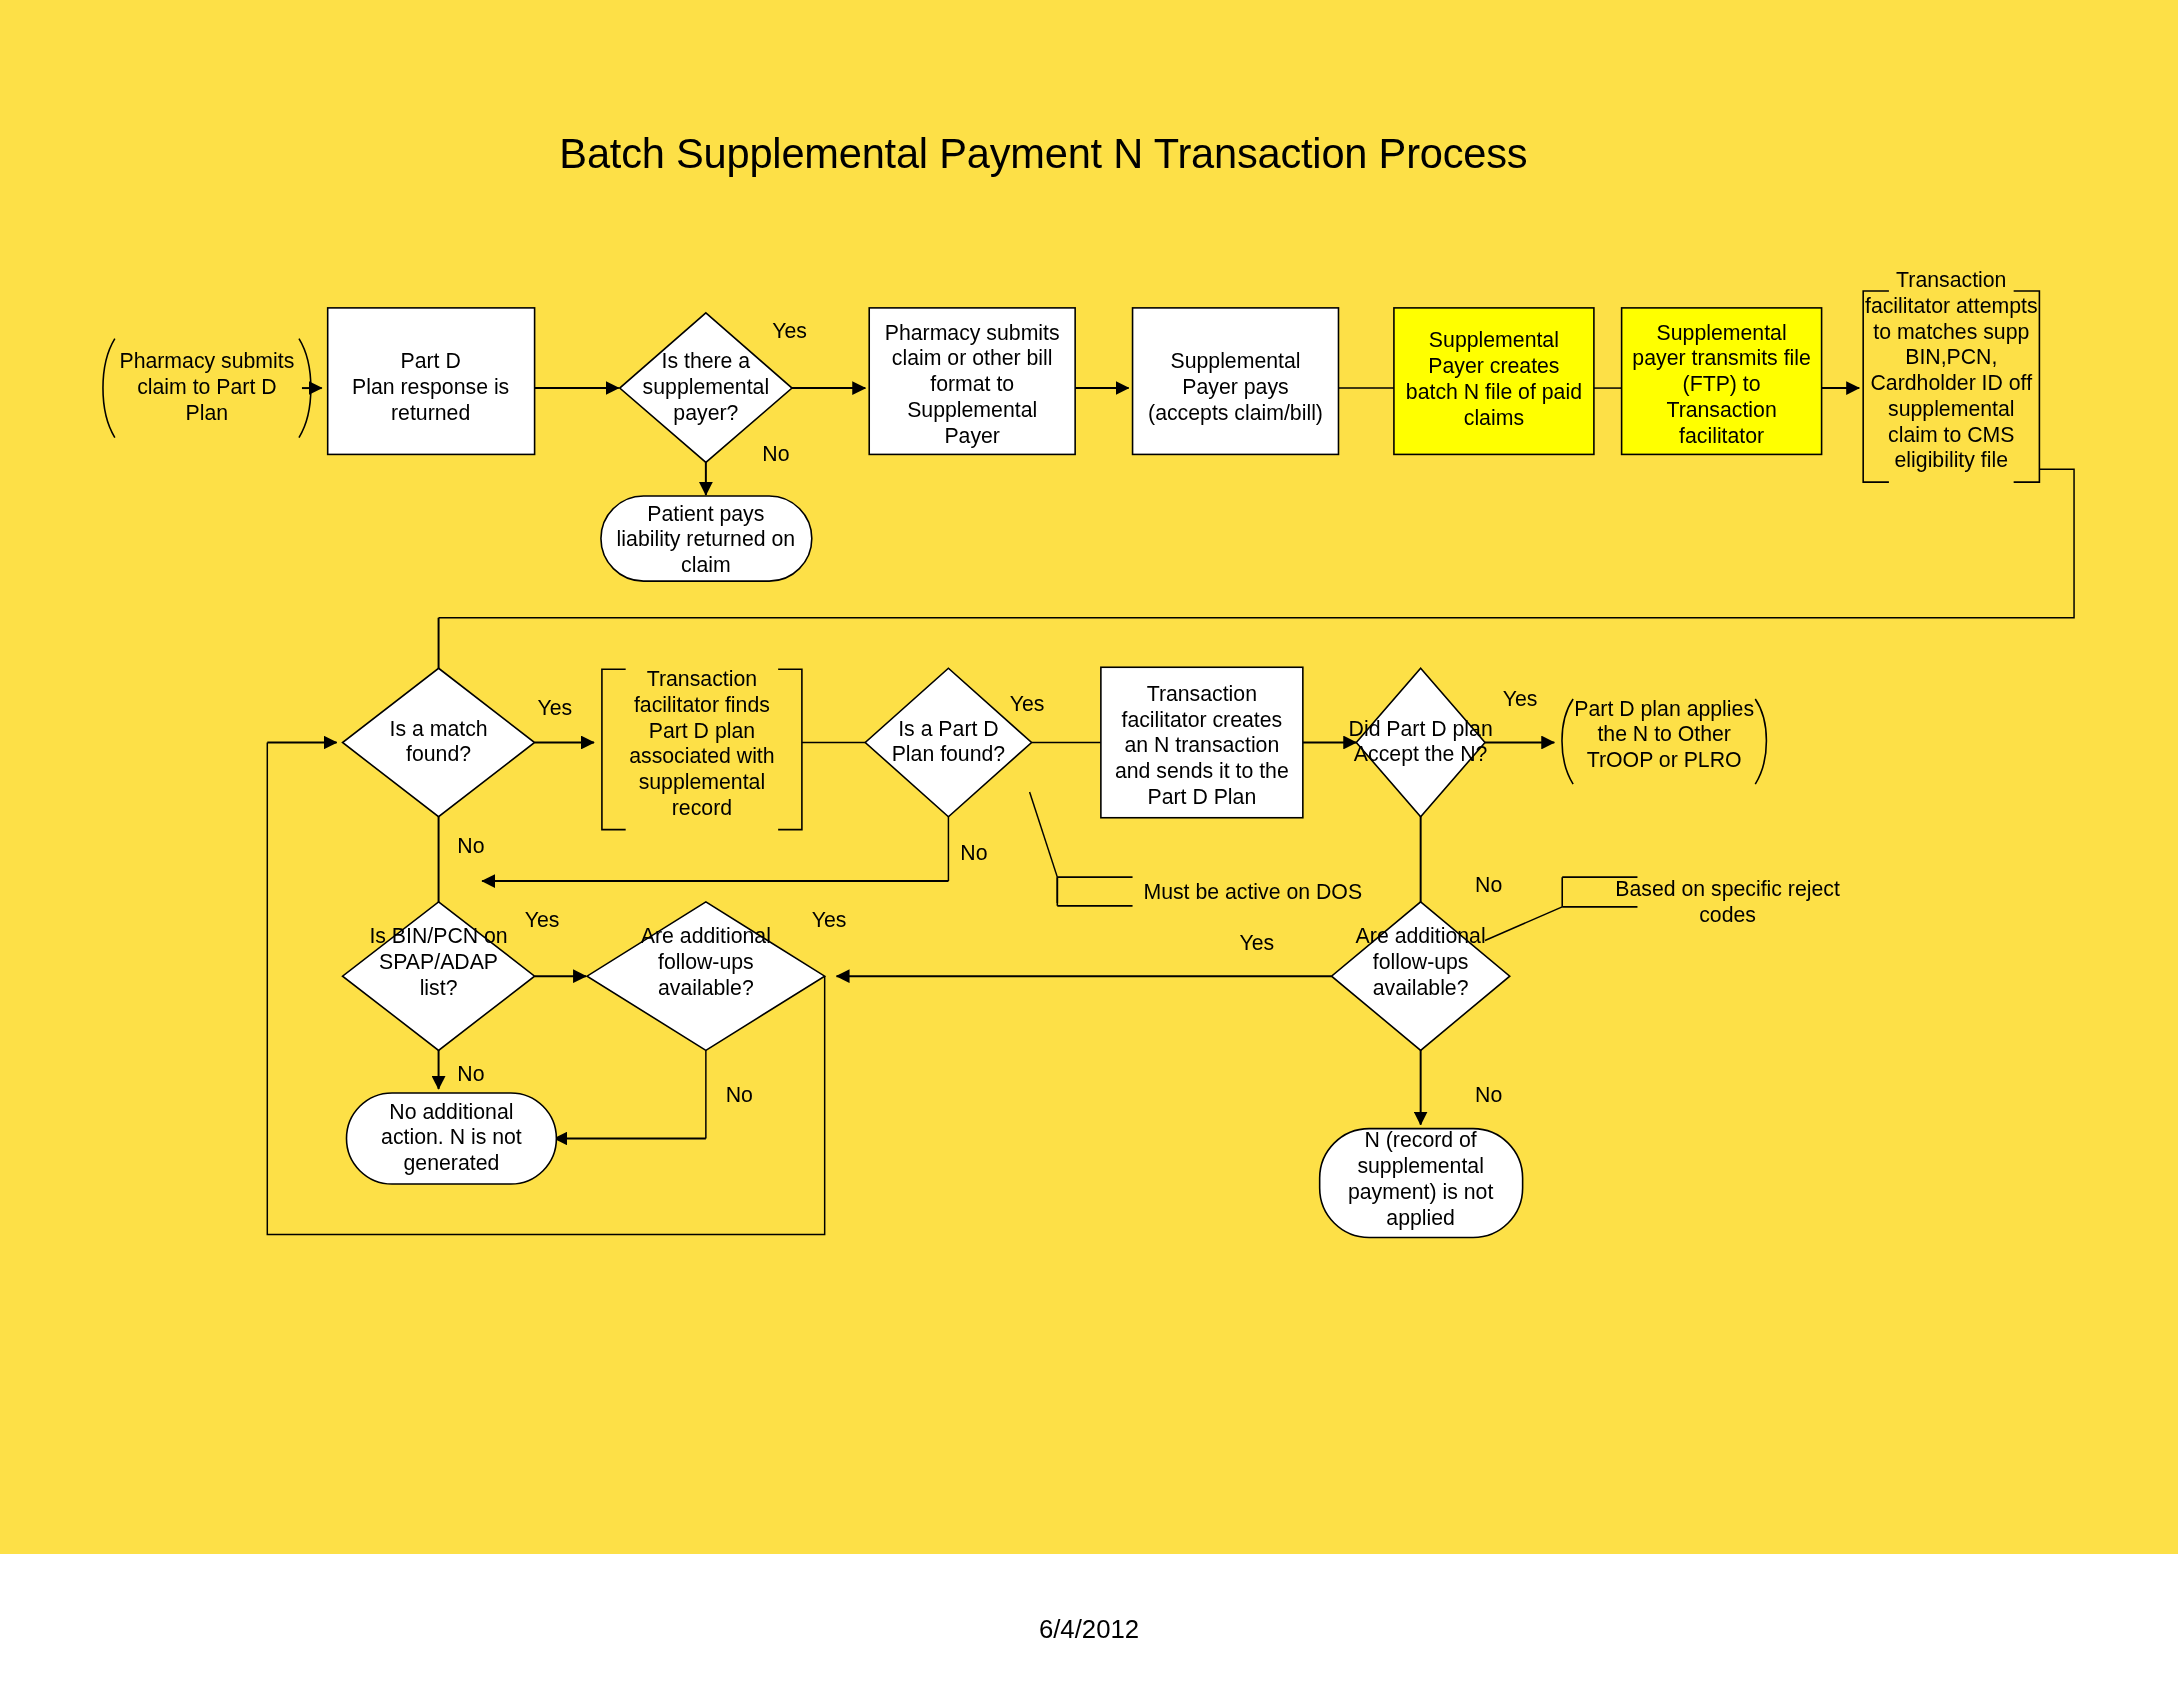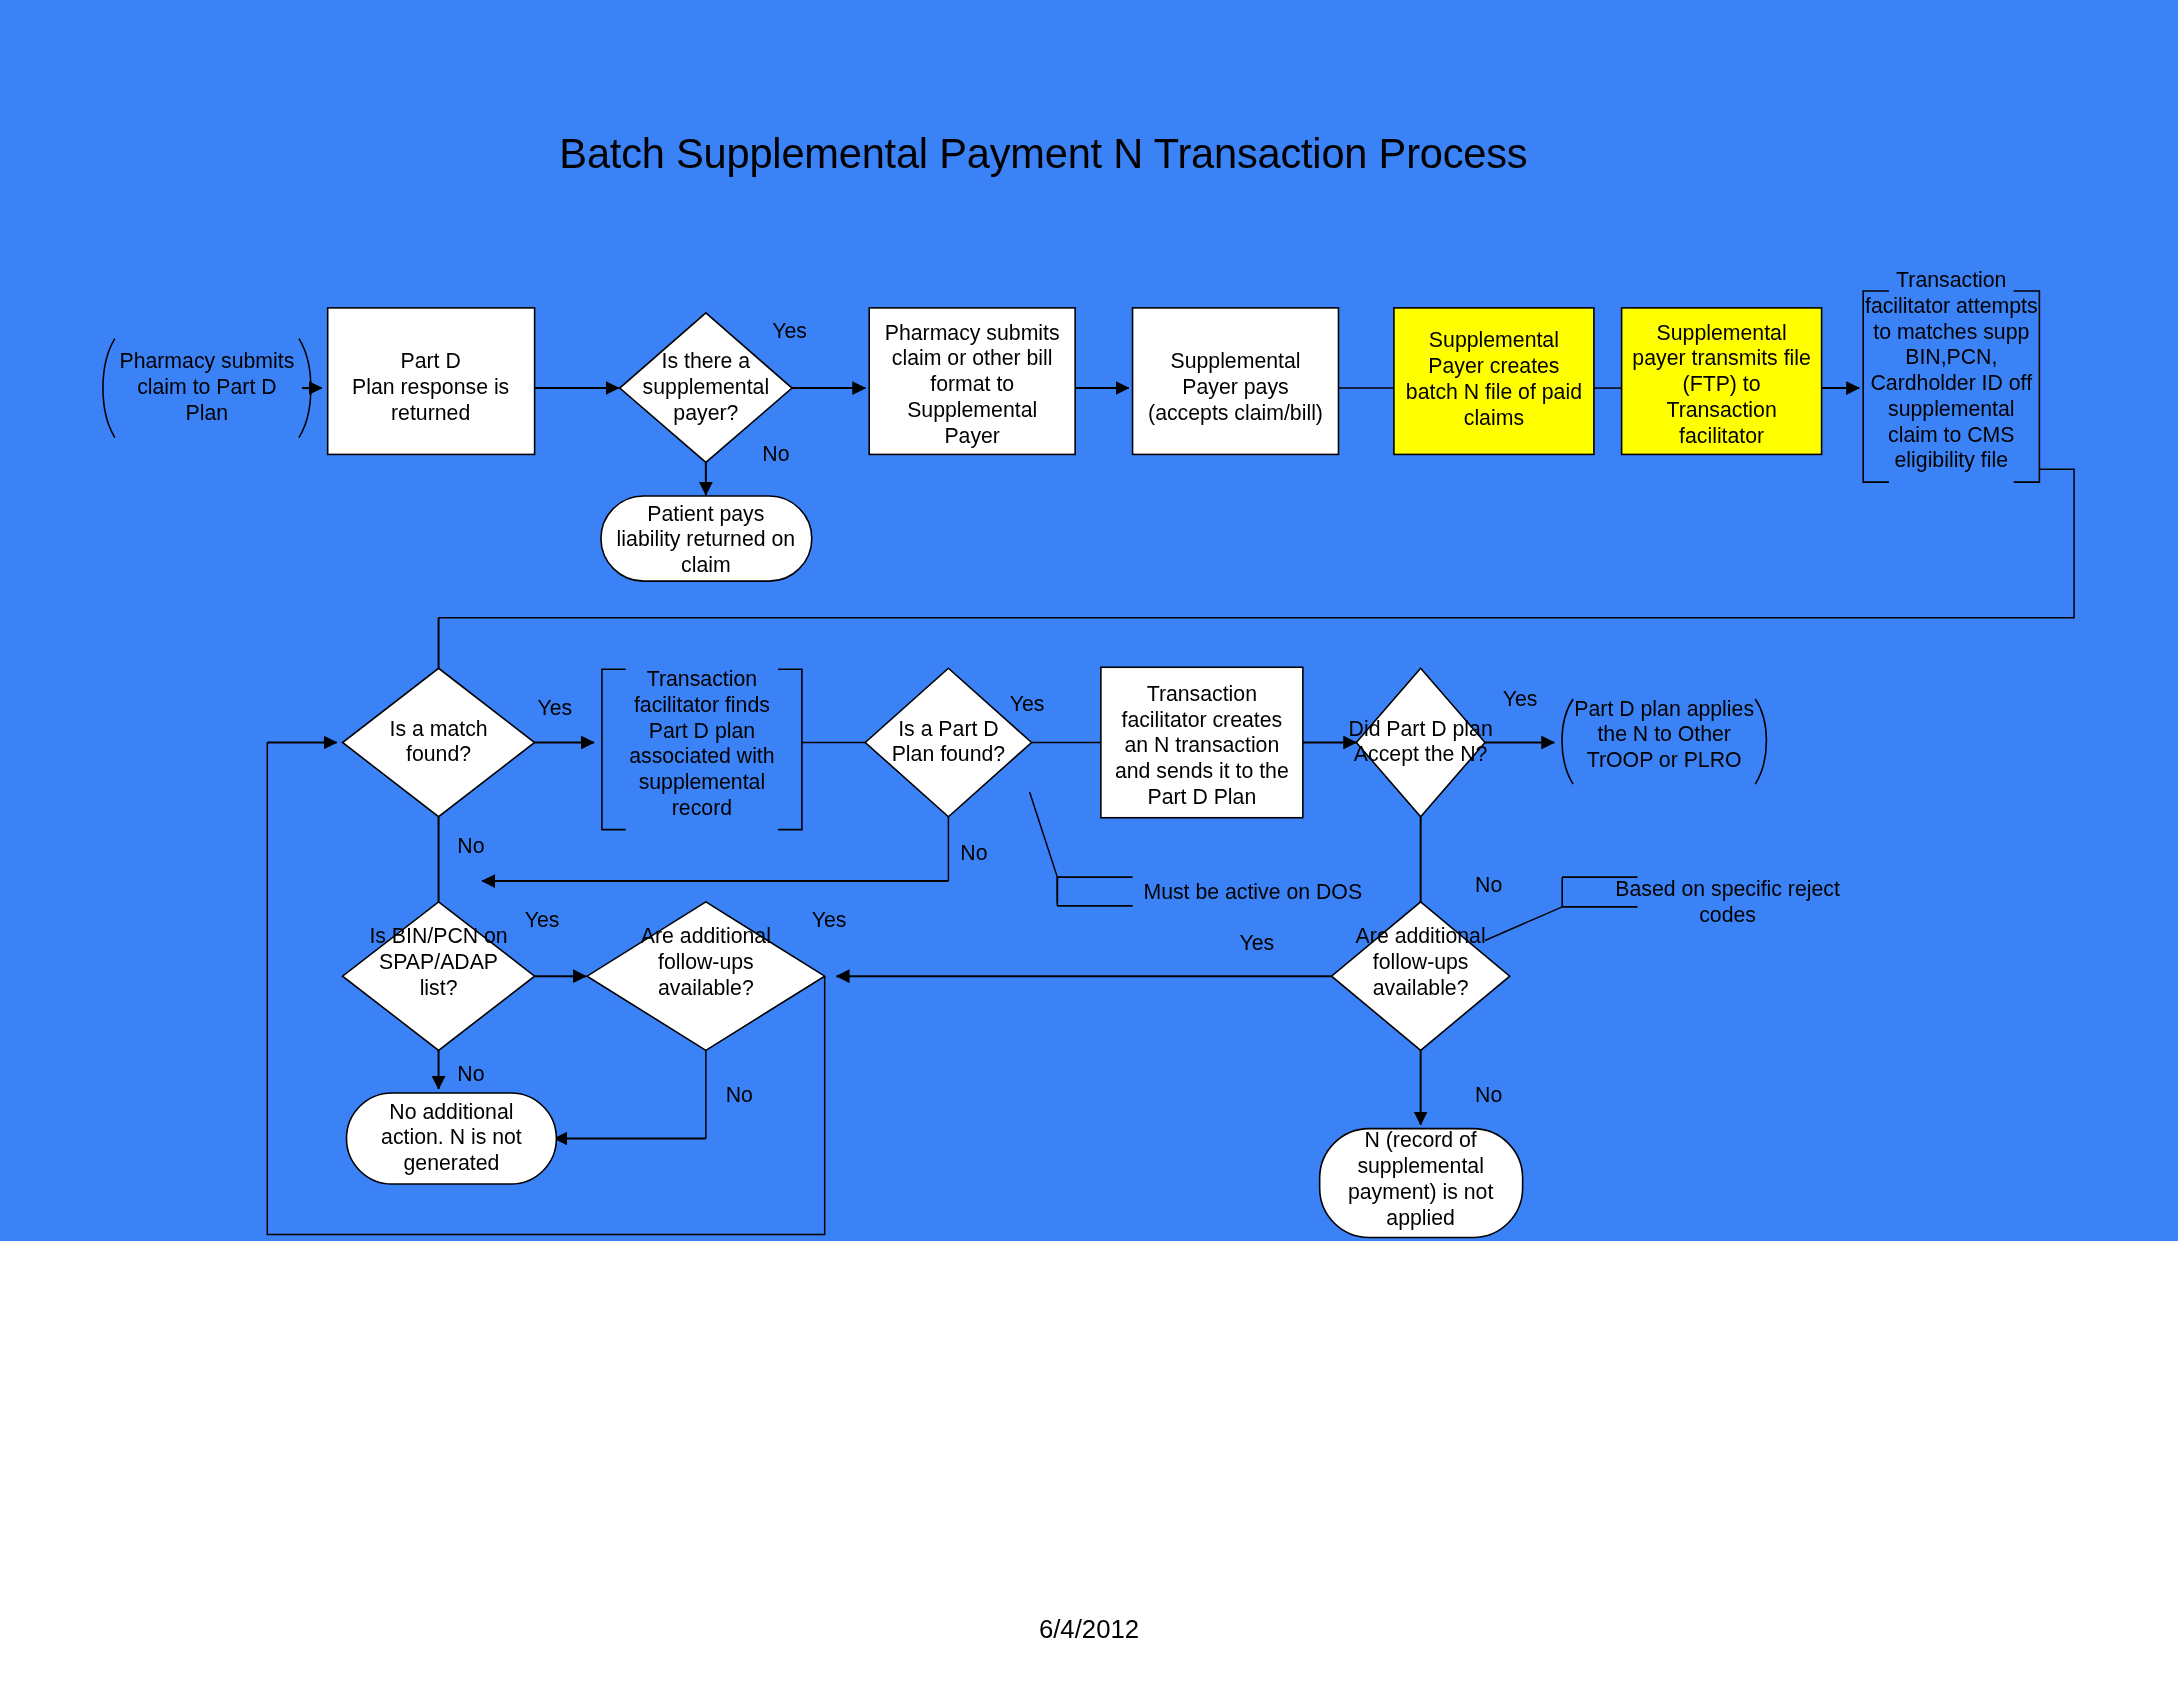--- a/index.html
+++ b/index.html
@@ -11,22 +11,22 @@
     width: 2178px;
     height: 1683px;
     font-family: "Liberation Sans", sans-serif;
     color: #000000;
     overflow: hidden;
     position: relative;
   }
   #page {
     position: relative;
     width: 2178px;
-    height: 1241px;
-    background: #3b82f6;
+    height: 1554px;
+    background: #fde047;
   }
   #flow {
     position: absolute;
     left: 0;
     top: 0;
     width: 2178px;
     height: 1683px;
     display: block;
   }
   .diagram-title {

